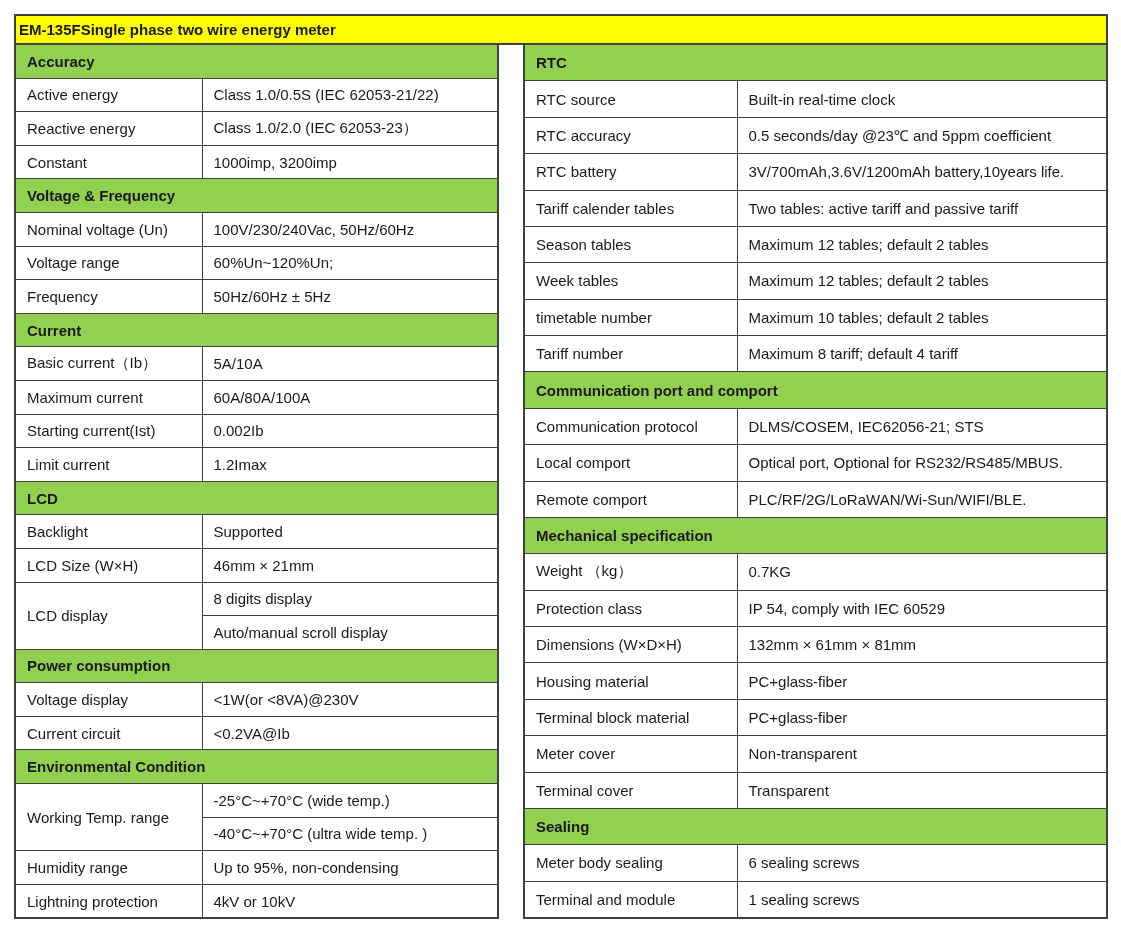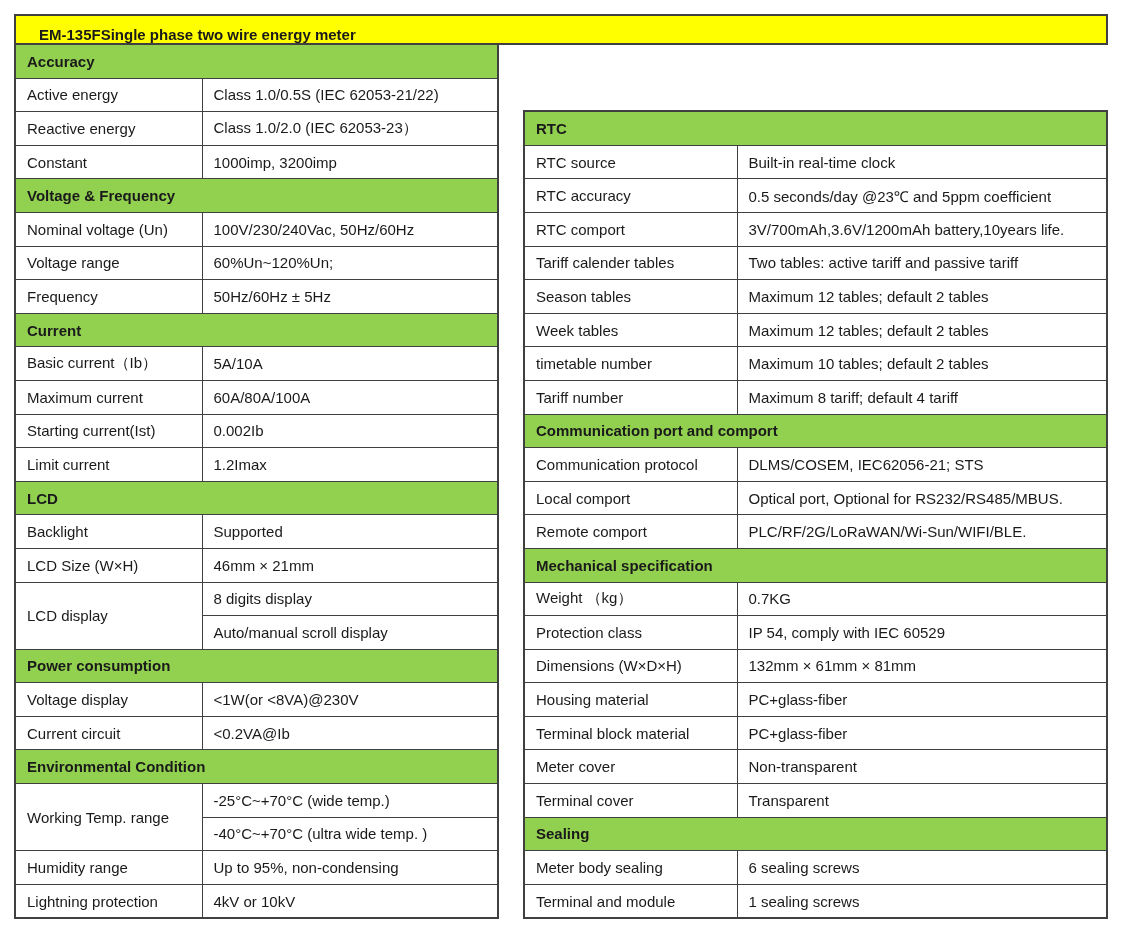--- a/index.html
+++ b/index.html
@@ -19,31 +19,30 @@
     left: 14px;
     top: 14px;
     width: 1094px;
   }
   .title-bar {
     box-sizing: border-box;
     height: 31px;
     background: #FFFF00;
     border: 2px solid #404040;
     display: flex;
-    align-items: flex-end;
-    padding-left: 23px;
+    align-items: center;
+    padding-left: 3px;
     font-size: 15px;
     font-weight: bold;
   }
   .title-bar .model { white-space: nowrap; }
   .title-bar .doc-title { white-space: nowrap; }
   .tables-row {
     display: flex;
     margin-top: -2px;
-    align-items: flex-end;
   }
   .gap { width: 24px; flex: 0 0 24px; }
   table.spec {
     border-collapse: collapse;
     table-layout: fixed;
     border: 2px solid #404040;
   }
   table.spec.t-left  { width: 485px; }
   table.spec.t-right { width: 585px; }
   table.spec td {
@@ -186,21 +185,21 @@
           </tr>
           <tr>
             <td class="label-cell" rowspan="1">RTC source</td>
             <td class="value-cell">Built-in real-time clock</td>
           </tr>
           <tr>
             <td class="label-cell" rowspan="1">RTC accuracy</td>
             <td class="value-cell">0.5 seconds/day @23℃  and 5ppm coefficient</td>
           </tr>
           <tr>
-            <td class="label-cell" rowspan="1">RTC comport</td>
+            <td class="label-cell" rowspan="1">RTC battery</td>
             <td class="value-cell">3V/700mAh,3.6V/1200mAh battery,10years life.</td>
           </tr>
           <tr>
             <td class="label-cell" rowspan="1">Tariff calender tables</td>
             <td class="value-cell">Two tables: active tariff and passive tariff</td>
           </tr>
           <tr>
             <td class="label-cell" rowspan="1">Season tables</td>
             <td class="value-cell">Maximum 12 tables; default 2 tables</td>
           </tr>

